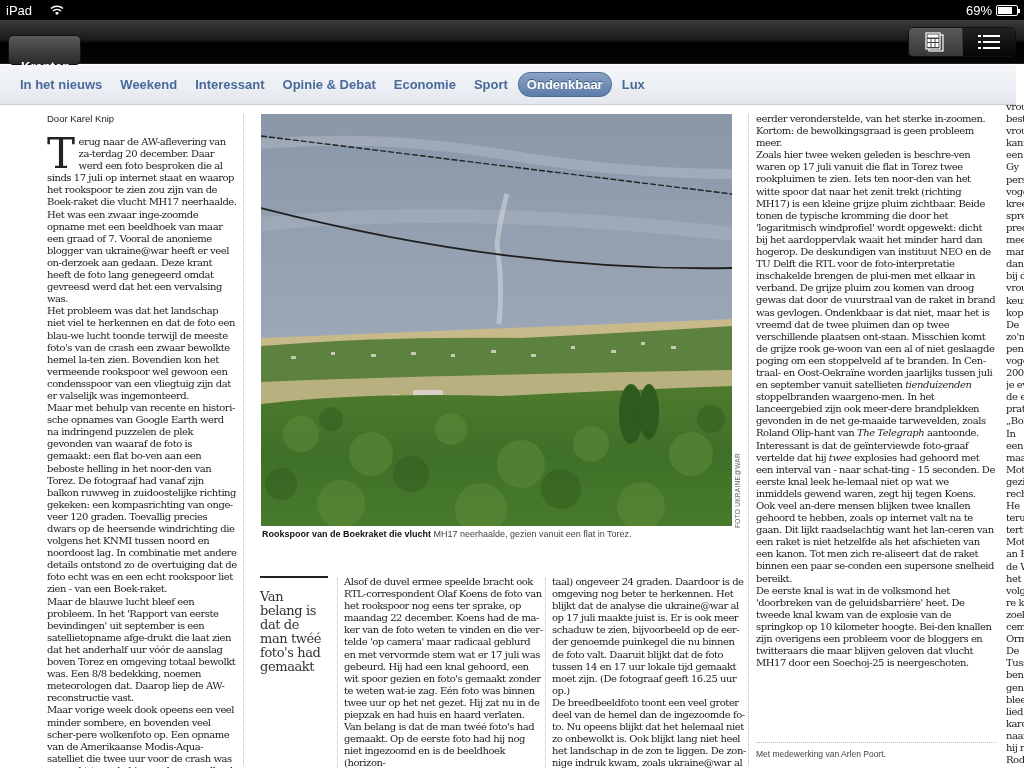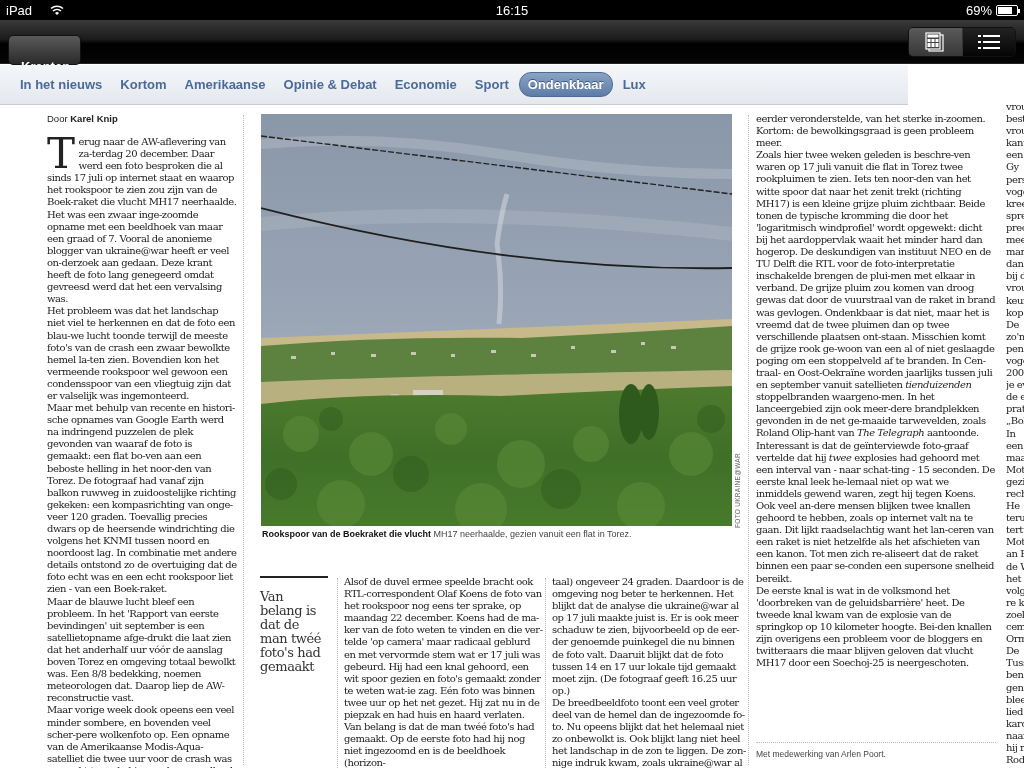--- a/index.html
+++ b/index.html
@@ -25,28 +25,28 @@
   .back-btn span { position: relative; }
   .logo { position: absolute; left: 0; right: 0; top: 8px; text-align: center; color: #fff; font-family: "DejaVu Serif", serif; font-size: 21px; }
   .logo b { font-weight: bold; letter-spacing: -0.5px; }
   .logo .chev { color: #e0001b; font-size: 16px; }
   .seg { position: absolute; right: 8px; top: 7px; width: 108px; height: 30px; border: 1px solid #111; border-radius: 5px; overflow: hidden; display: flex; }
   .seg div { flex: 1; display: flex; align-items: center; justify-content: center; }
   .seg .on { background: linear-gradient(#5a5a5a, #383838); }
   .seg .off { background: linear-gradient(#222, #050505); border-left: 1px solid #333; }
 
   
-  .tabs { position: absolute; left: 0; top: 65px; width: 908px; height: 40px; background: linear-gradient(#f4f6f9, #e4e8ee); border-bottom: 1px solid #c8ccd2;
+  .tabs { position: absolute; left: 0; top: 65px; width: 1016px; height: 40px; background: linear-gradient(#f4f6f9, #e4e8ee); border-bottom: 1px solid #c8ccd2;
     display: flex; align-items: center; padding-left: 12px; }
   .tab { color: #4a6a9a; font-weight: bold; font-size: 13px; padding: 4px 8px; margin-right: 2px; border-radius: 12px; }
   .tab.active { color: #fff; background: linear-gradient(#8ba3c4, #5c7ca8); border: 1px solid #4d6b94; text-shadow: 0 -1px 0 #3a557a; }
   .col { position: absolute; font-family: "DejaVu Serif", serif; font-size: 10px; line-height: 12.1px; color: #222; letter-spacing: -0.45px; }
   .col p { margin: 0; }
   .byline { position: absolute; left: 47px; top: 113px; font-size: 9.5px; color: #222; font-family: "Liberation Sans", sans-serif; }
-  .byline b { font-weight: bold; }
+  .byline b { font-weight: normal; }
   .dropcap { float: left; font-size: 42px; line-height: 34px; margin: 1px 4px 0 0; font-family: "DejaVu Serif", serif; }
   .vline { position: absolute; border-left: 1px dotted #bbb; }
 
   .photo { position: absolute; left: 261px; top: 114px; width: 471px; height: 412px; overflow: hidden; }
   .photo-credit { position: absolute; left: 734px; top: 440px; width: 10px; height: 88px; writing-mode: vertical-rl; transform: rotate(180deg); font-size: 6.5px; color: #666; letter-spacing: 0.3px; }
   .caption { position: absolute; left: 262px; top: 529px; font-size: 9px; color: #444; font-family: "Liberation Sans", sans-serif; }
   .caption b { color: #111; }
 
   .pullquote { position: absolute; left: 260px; top: 576px; width: 68px; border-top: 2px solid #222; padding-top: 12px; font-family: "DejaVu Serif", serif; font-size: 13px; line-height: 14px; color: #333; letter-spacing: -0.4px; }
   .credit-line { position: absolute; left: 756px; top: 742px; width: 240px; border-top: 1px dotted #bbb; padding-top: 6px; font-size: 8.5px; color: #444; font-family: "Liberation Sans", sans-serif; }
@@ -56,21 +56,20 @@
 
 <div class="statusbar">
   <div class="left">
     <span>iPad</span>
     <svg width="14" height="11" viewBox="0 0 14 11">
         <path d="M7 10 L5 8 A3 3 0 0 1 9 8 Z" fill="#fff"></path>
         <path d="M3 6 A6 6 0 0 1 11 6" stroke="#fff" stroke-width="1.6" fill="none"></path>
         <path d="M1 3.5 A9 9 0 0 1 13 3.5" stroke="#fff" stroke-width="1.6" fill="none"></path>
       </svg>
   </div>
-  <div class="center">16:15</div>
   <div class="right">
     <span>69%</span>
     <span class="battery"></span>
   </div>
 </div>
 
 <div class="navbar">
   <div class="back-btn"><span>Kranten</span></div>
   <div class="seg">
     <div class="on">
@@ -94,22 +93,22 @@
           <rect x="5" y="7" width="17" height="2" fill="#fff"></rect>
           <rect x="0" y="13" width="3" height="2" fill="#fff"></rect>
           <rect x="5" y="13" width="17" height="2" fill="#fff"></rect>
         </svg>
     </div>
   </div>
 </div>
 
 <div class="tabs">
   <div class="tab">In het nieuws</div>
-  <div class="tab">Kortom</div>
-  <div class="tab">Amerikaanse</div>
+  <div class="tab">Weekend</div>
+  <div class="tab">Interessant</div>
   <div class="tab">Opinie &amp; Debat</div>
   <div class="tab">Economie</div>
   <div class="tab">Sport</div>
   <div class="tab active">Ondenkbaar</div>
   <div class="tab">Lux</div>
 </div>
 
 <div class="byline"><span>Door</span> <b>Karel Knip</b></div>
 
 <div class="col" style="left:47px; top:136px; width:190px;">

